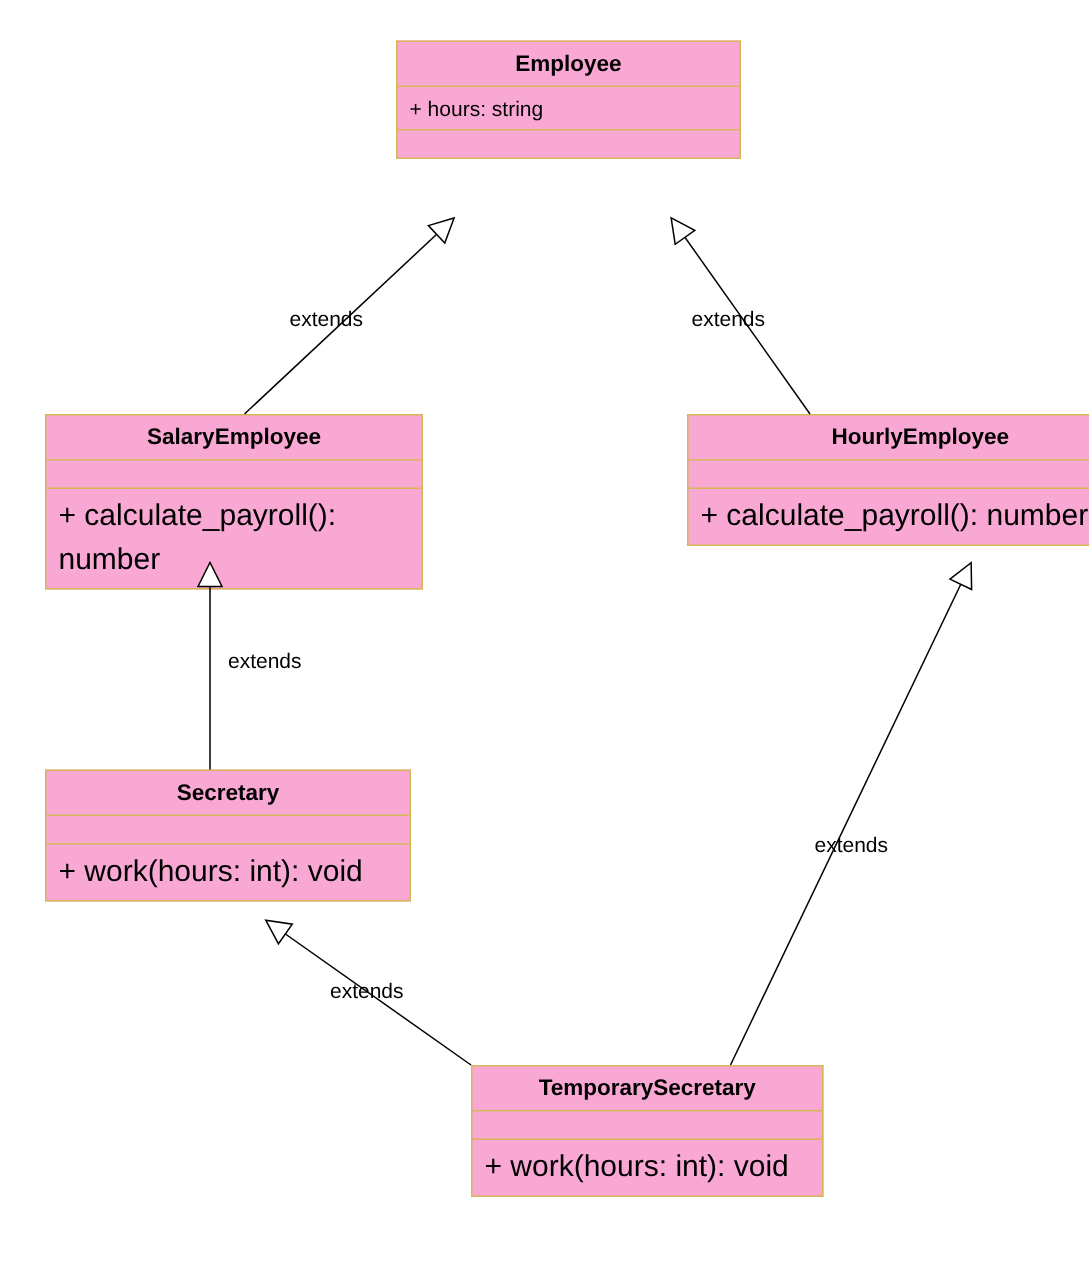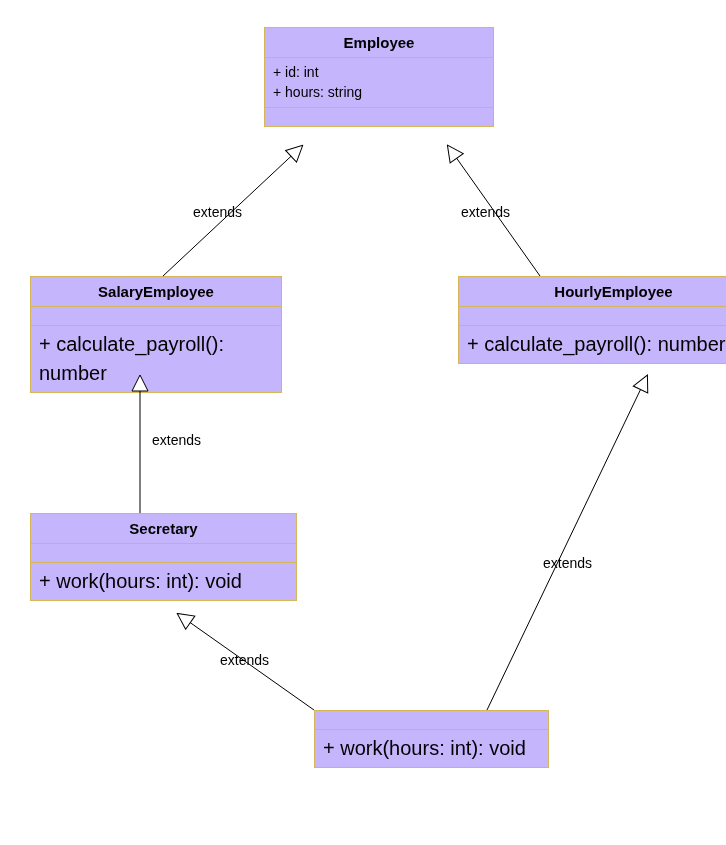--- a/index.html
+++ b/index.html
@@ -1,30 +1,29 @@
 <!DOCTYPE html>
 <html><head>
 <meta charset="utf-8">
 <style>
   html,body{margin:0;padding:0;width:726px;height:845px;background:#fff;font-family:Arial,Helvetica,sans-serif;position:relative}
-  .class-box{position:absolute;background:#c4b5fd;border:1px solid #d6b656;box-sizing:border-box}
+  .class-box{position:absolute;background:#f9a8d4;border:1px solid #d6b656;box-sizing:border-box}
   .class-title{font-weight:bold;text-align:center;padding:6px 8px;border-bottom:1px solid #d6b656;font-size:15px}
   .class-attrs{border-bottom:1px solid #d6b656;padding:4px 8px;font-size:14px;line-height:1.45;min-height:10px}
   .class-methods{padding:4px 8px;font-size:20px;line-height:1.45;min-height:10px}
   .empty{min-height:10px}
   svg{position:absolute;top:0;left:0;width:726px;height:845px;pointer-events:none}
   .rel-label{position:absolute;font-size:14px;color:#000;background:transparent}
 </style>
 </head>
 <body>
 
 <div class="class-box" style="left:264px;top:27px;width:230px">
   <div class="class-title">Employee</div>
   <div class="class-attrs">
-    <div>+ id: int</div>
     <div>+ hours: string</div>
   </div>
   <div class="class-methods empty"></div>
 </div>
 
 <div class="class-box" style="left:30px;top:276px;width:252px">
   <div class="class-title">SalaryEmployee</div>
   <div class="class-attrs empty"></div>
   <div class="class-methods">
     <div>+ calculate_payroll(): number</div>
@@ -32,29 +31,30 @@
 </div>
 
 <div class="class-box" style="left:458px;top:276px;width:311px">
   <div class="class-title">HourlyEmployee</div>
   <div class="class-attrs empty"></div>
   <div class="class-methods">
     <div>+ calculate_payroll(): number</div>
   </div>
 </div>
 
-<div class="class-box" style="left:30px;top:513px;width:267px">
+<div class="class-box" style="left:30px;top:513px;width:244px">
   <div class="class-title">Secretary</div>
   <div class="class-attrs empty"></div>
   <div class="class-methods">
     <div>+ work(hours: int): void</div>
   </div>
 </div>
 
 <div class="class-box" style="left:314px;top:710px;width:235px">
+  <div class="class-title">TemporarySecretary</div>
   <div class="class-attrs empty"></div>
   <div class="class-methods">
     <div>+ work(hours: int): void</div>
   </div>
 </div>
 
 <div class="rel-label" style="left:193px;top:204px">extends</div>
 <div class="rel-label" style="left:461px;top:204px">extends</div>
 <div class="rel-label" style="left:152px;top:432px">extends</div>
 <div class="rel-label" style="left:220px;top:652px">extends</div>

